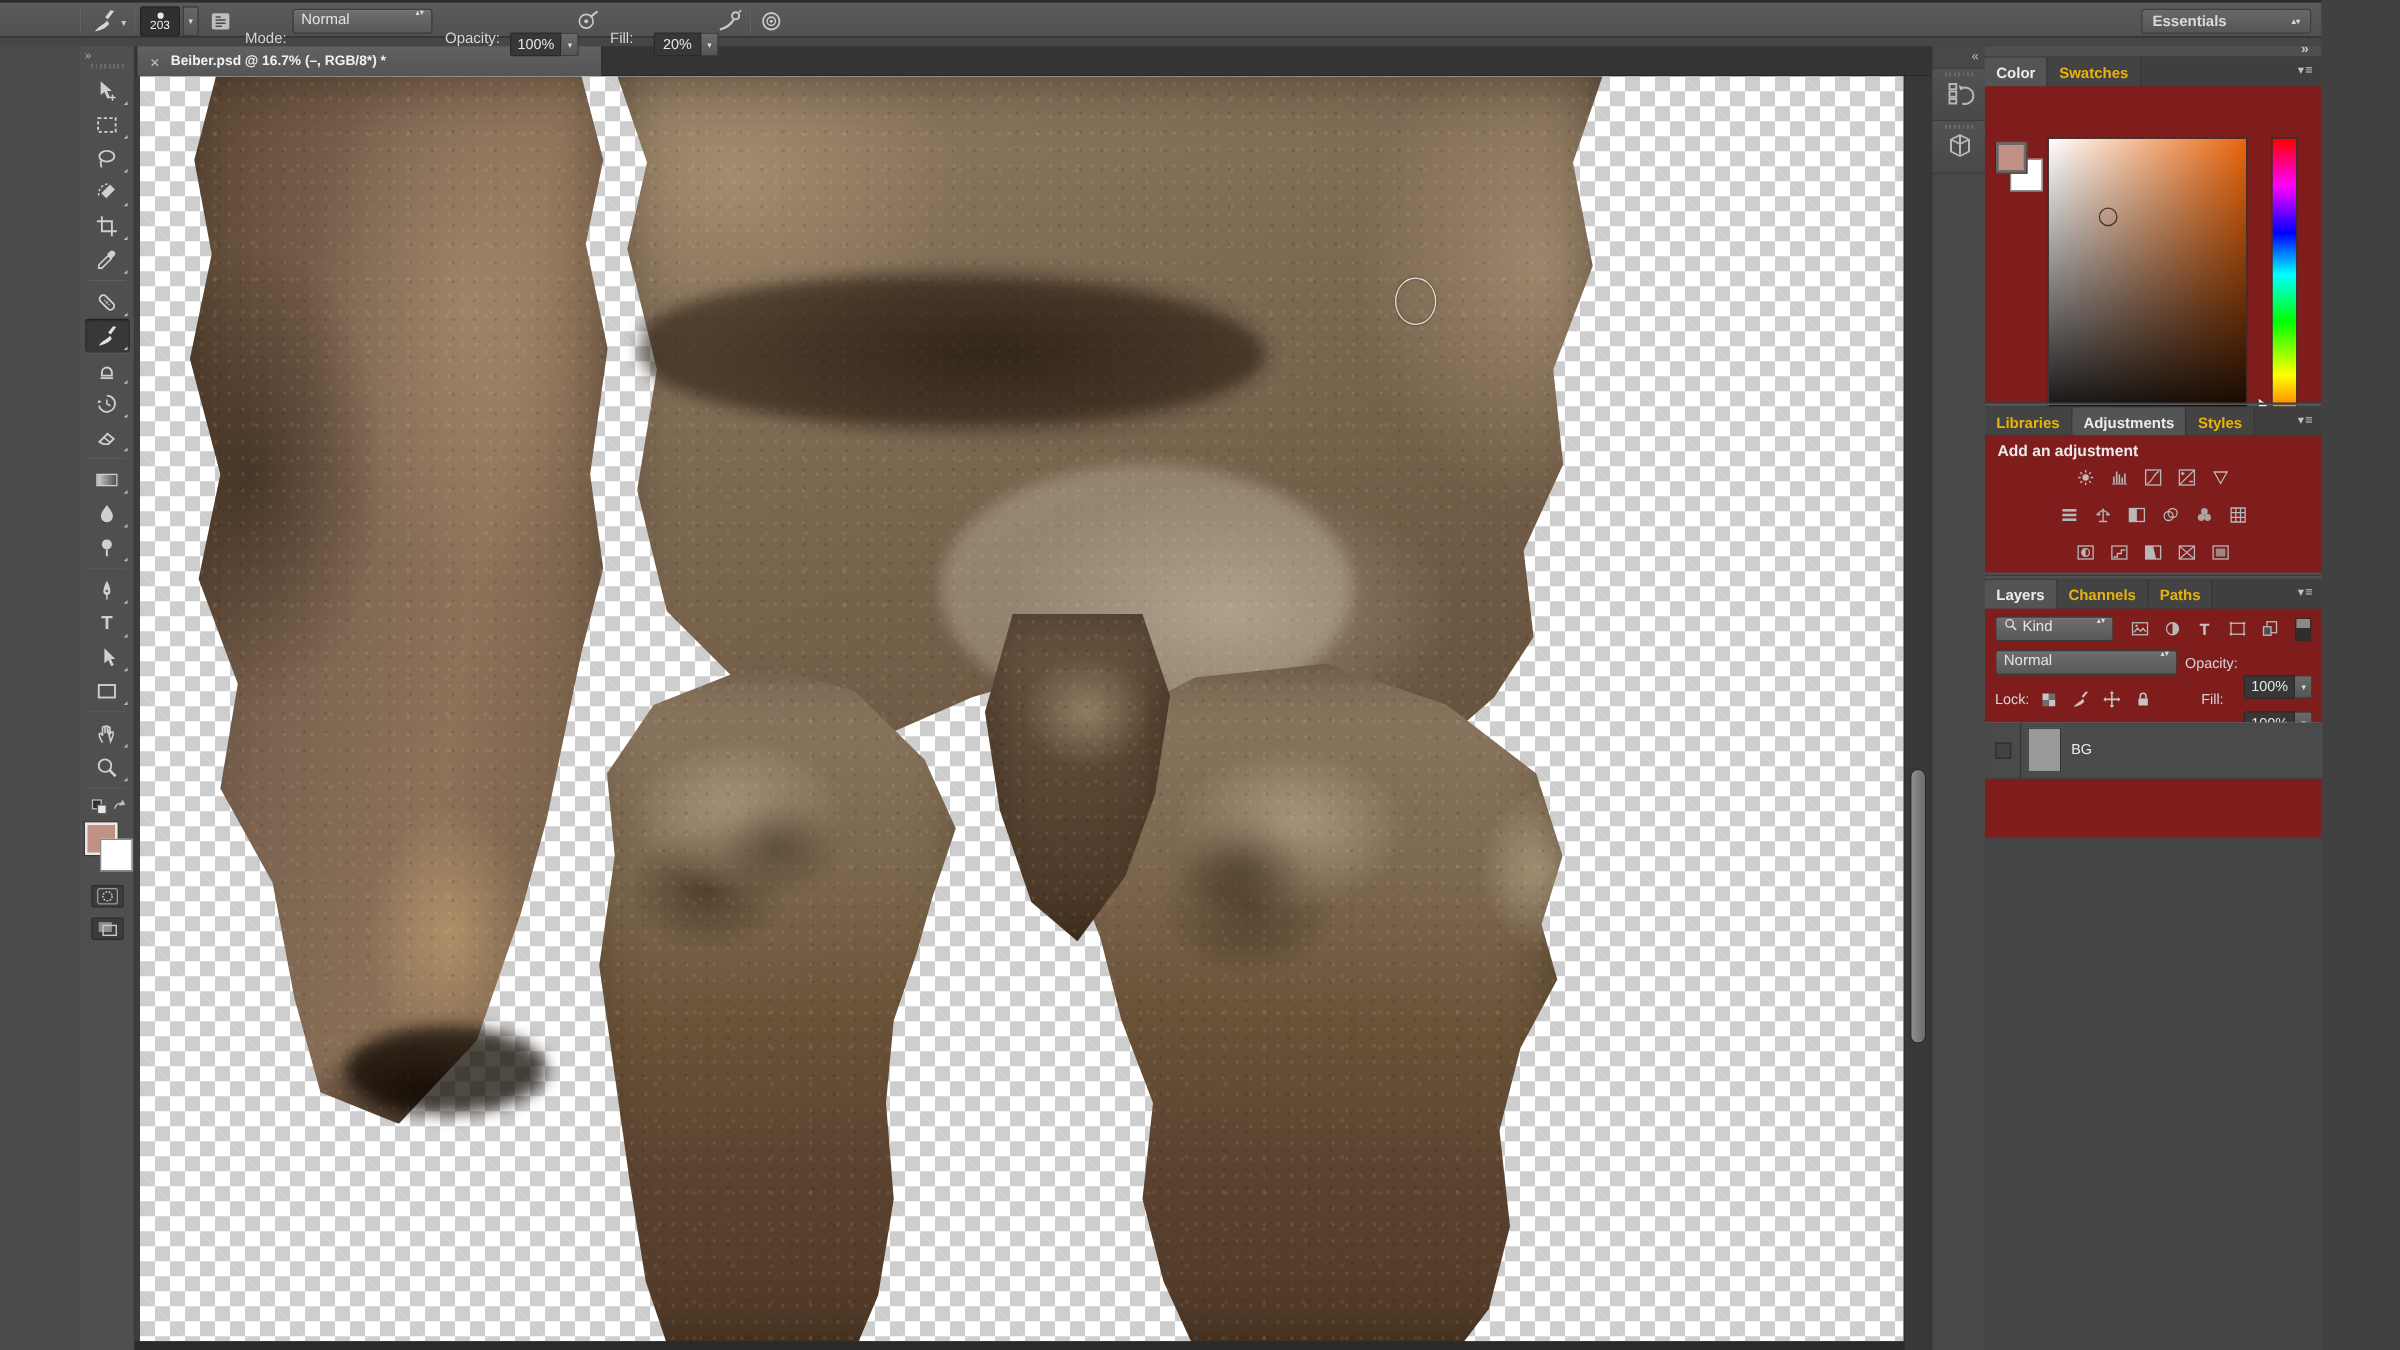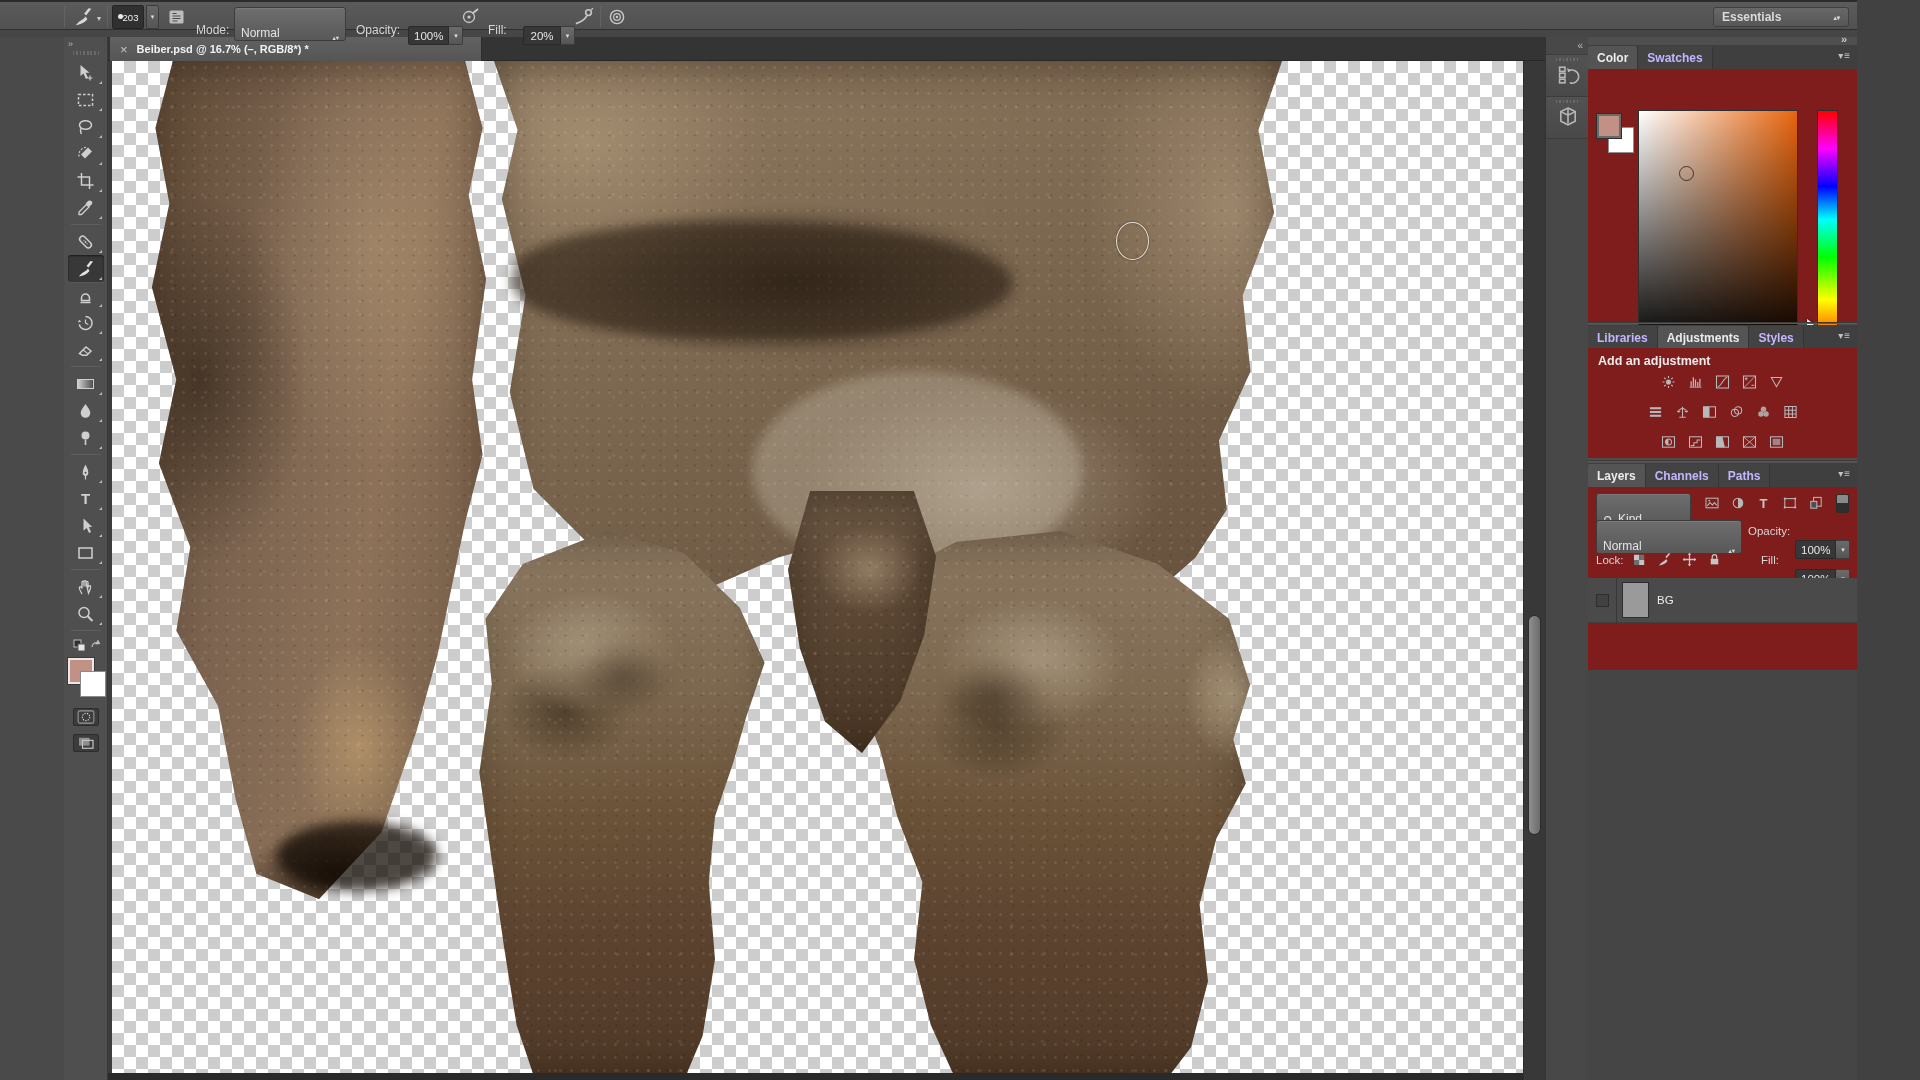--- a/index.html
+++ b/index.html
@@ -8,34 +8,34 @@
   .abs { position:absolute; }
   .icon { display:inline-flex; align-items:center; justify-content:center; }
   .icon svg { display:block; }
 
   
   #options-bar { left:0; top:0; width:1857px; height:30px;
     background:linear-gradient(#5b5b5b,#515151); border-top:2px solid #2c2c2c;
     border-bottom:1px solid #2f2f2f; z-index:30; }
   #options-bar .lbl { position:absolute; top:21px; font-size:12px; color:#d6d6d6; }
   .vsep { position:absolute; top:4px; width:1px; height:21px; background:#3e3e3e; border-right:1px solid #626262; }
-  .dropdown { position:absolute; height:34px; background:linear-gradient(#6e6e6e,#585858);
+  .dropdown { position:absolute; height:20px; background:linear-gradient(#6e6e6e,#585858);
     border:1px solid #3c3c3c; border-radius:3px; color:#e4e4e4; font-size:12px;
-    display:flex; align-items:flex-end; padding:0 6px; box-shadow:0 1px 0 rgba(255,255,255,.08) inset; }
+    display:flex; align-items:flex-start; padding:0 6px; box-shadow:0 1px 0 rgba(255,255,255,.08) inset; }
   .dropdown .updn { margin-left:auto; }
   .updn { display:inline-flex; flex-direction:column; align-items:center; font-size:6.5px;
     line-height:5px; color:#d9d9d9; letter-spacing:0; }
   .valwrap { position:absolute; display:flex; height:19px;margin-top:18px; }
   .valbox { background:#373737; border:1px solid #2a2a2a; border-radius:2px 0 0 2px;
     color:#e6e6e6; font-size:11.5px; display:flex; align-items:center; padding:0 5px; min-width:38px; justify-content:center;}
   .valbtn { width:14px; background:linear-gradient(#6b6b6b,#555); border:1px solid #3c3c3c;
     border-left:none; border-radius:0 2px 2px 0; display:flex; align-items:center; justify-content:center;
     color:#ddd; font-size:7px; }
   #brush-preview { left:112px; top:3px; width:32px; height:24px; background:#303030;
-    border:1px solid #242424; border-radius:2px; display:flex; flex-direction:row;
+    border:1px solid #242424; border-radius:2px; display:flex; flex-direction:column;
     align-items:center; justify-content:center; color:#f0f0f0; }
   #brush-preview .dot { width:5px; height:5px; border-radius:50%; background:#e8e8e8; margin-bottom:1px;}
   #brush-preview .num { font-size:9.5px; line-height:9px; }
   #workspace-btn { left:1713px; top:5px; width:136px; height:20px;
     background:linear-gradient(#686868,#565656); border:1px solid #404040; border-radius:3px;
     display:flex; align-items:center; padding:0 8px; color:#dadada; font-size:12px; font-weight:bold; }
 
   
   #desktop-left { left:0; top:37px; width:64px; height:1043px; background:#4a4a4a; }
   #desktop-right { left:1857px; top:0; width:63px; height:1080px; background:#414141; }
@@ -149,21 +149,21 @@
   .dock-btn { width:43px; height:42px; border-bottom:1px solid #3c3c3c;
     background:linear-gradient(#525252,#494949); display:flex; flex-direction:column; align-items:center; }
   .dock-grip { width:24px; height:3px; margin:3px 0 2px 0;
     background:repeating-linear-gradient(90deg,#6b6b6b 0 1.5px,transparent 1.5px 3.5px); }
 
   
   #panels { left:1588px; top:37px; width:269px; height:1043px; background:#4f4f4f; }
   .tabstrip { position:absolute; left:0; width:269px; height:24px; background:#3f3f3f;
     display:flex; align-items:flex-end; }
   .ptab { height:23px; display:flex; align-items:center; padding:0 9px; font-size:12px; font-weight:bold;
-    color:#c4b5fd; background:#434343; border-right:1px solid #353535; border-radius:2px 2px 0 0; }
+    color:#eab308; background:#434343; border-right:1px solid #353535; border-radius:2px 2px 0 0; }
   .ptab.active { background:#545454; color:#ececec; }
   .panel-menu { position:absolute; right:6px; color:#c3c3c3; font-size:10px; letter-spacing:1px; top:5px; }
   .panel-body { position:absolute; left:0; width:269px; background:#7f1d1d; }
   .hsep { position:absolute; left:0; width:269px; height:2px; background:#3a3a3a; border-bottom:1px solid #5a5a5a; }
 
   
   #color-fg { position:absolute; left:8px; top:44px; width:26px; height:26px; border:1px solid #2f2f2f;
     box-shadow:0 0 0 2px #6a6a6a inset; z-index:2; }
   #color-bg { position:absolute; left:20px; top:58px; width:26px; height:26px; background:#fff;
     border:1px solid #8f8f8f; }

